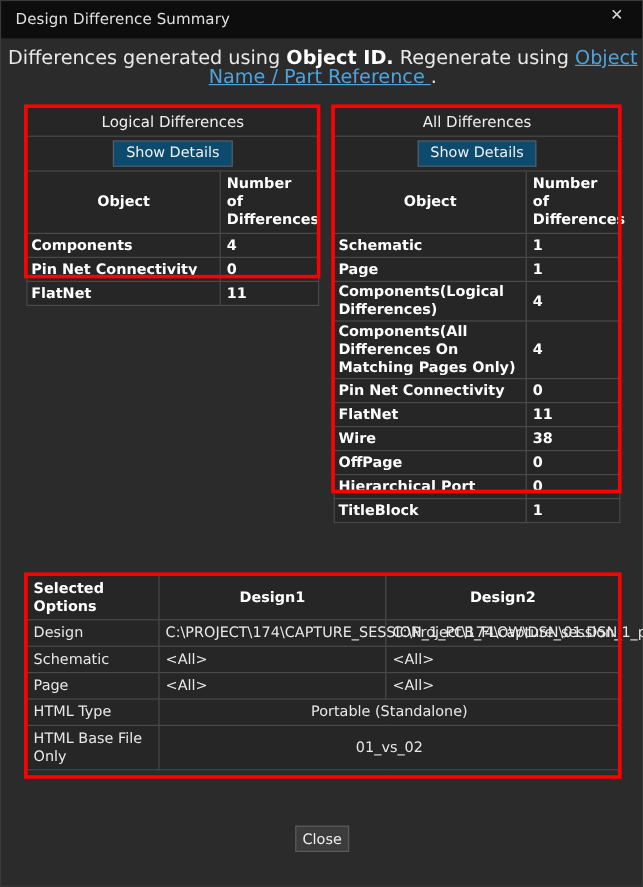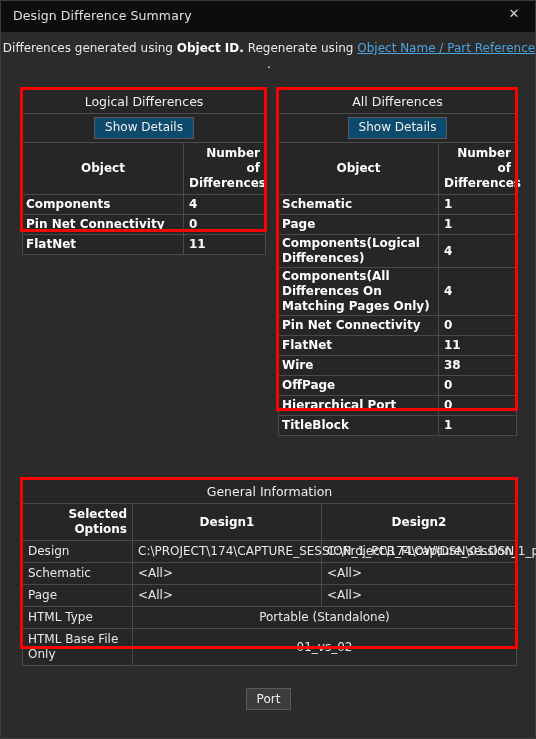--- a/index.html
+++ b/index.html
@@ -53,21 +53,21 @@
     user-select: none;
   }
 
   
   #banner {
     position: absolute;
     left: 0; top: 31px;
     width: 536px;
     padding-top: 8px;
     text-align: center;
-    font-size: 12px;
+    font-size: 16px;
     color: #e9e9e9;
     line-height: 16px;
   }
   #banner b { font-weight: bold; color: #ffffff; }
   #banner .lnk {
     color: #4ea3dd;
     text-decoration: underline;
     cursor: pointer;
   }
 
@@ -94,21 +94,21 @@
     font-size: 12.5px;
     padding: 4px 2px;
     color: #eeeeee;
     margin-top: 16px;
   }
   .dtable .btn-cell {
     text-align: center;
     padding: 3px 2px;
   }
   .dtable .colhead {
-    text-align: right;
+    text-align: left;
     font-weight: bold;
     color: #ffffff;
     padding: 3px 5px;
   }
   .dtable .colhead.center { text-align: center; }
   .dtable .rowlabel {
     font-weight: bold;
     color: #ffffff;
     padding: 1px 2px 1px 3px;
   }
@@ -271,23 +271,20 @@
   </table>
 
   <table class="dtable" id="tbl-general">
     <colgroup>
         <col style="width:110px">
         <col style="width:189px">
         <col style="width:195px">
       </colgroup>
     <tbody>
       <tr>
-        <td class="caption-cell" colspan="3">General Information</td>
-      </tr>
-      <tr>
         <td class="colhead">Selected Options</td>
         <td class="colhead center">Design1</td>
         <td class="colhead center">Design2</td>
       </tr>
       <tr>
         <td class="plain">Design</td>
         <td class="plain">C:\PROJECT\174\CAPTURE_SESSION_1_PCB_FLOW\DSN\01.DSN</td>
         <td class="plain">C:\Project\174\capture_session_1_pcb_flow\dsn\02.DSN</td>
       </tr>
       <tr>
@@ -308,15 +305,15 @@
         <td class="plain">HTML Base File Only</td>
         <td class="plain center" colspan="2">01_vs_02</td>
       </tr>
     </tbody>
   </table>
 
   <div class="redbox" id="redbox-logical"></div>
   <div class="redbox" id="redbox-all"></div>
   <div class="redbox" id="redbox-general"></div>
 
-  <button id="close-button">Port</button>
+  <button id="close-button">Close</button>
 
 </div>
 
 </body></html>

